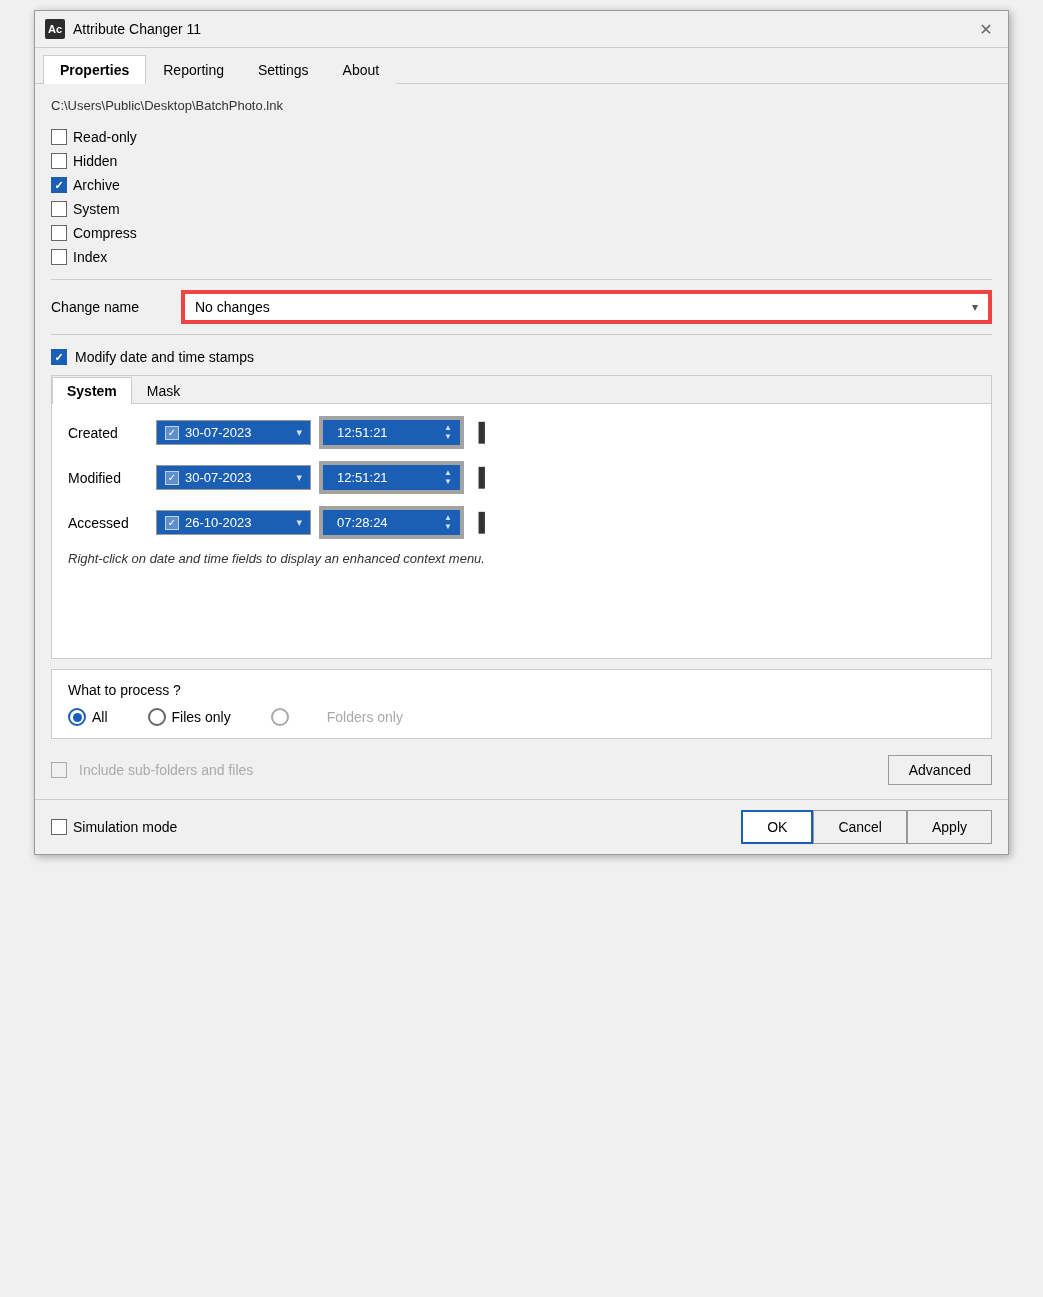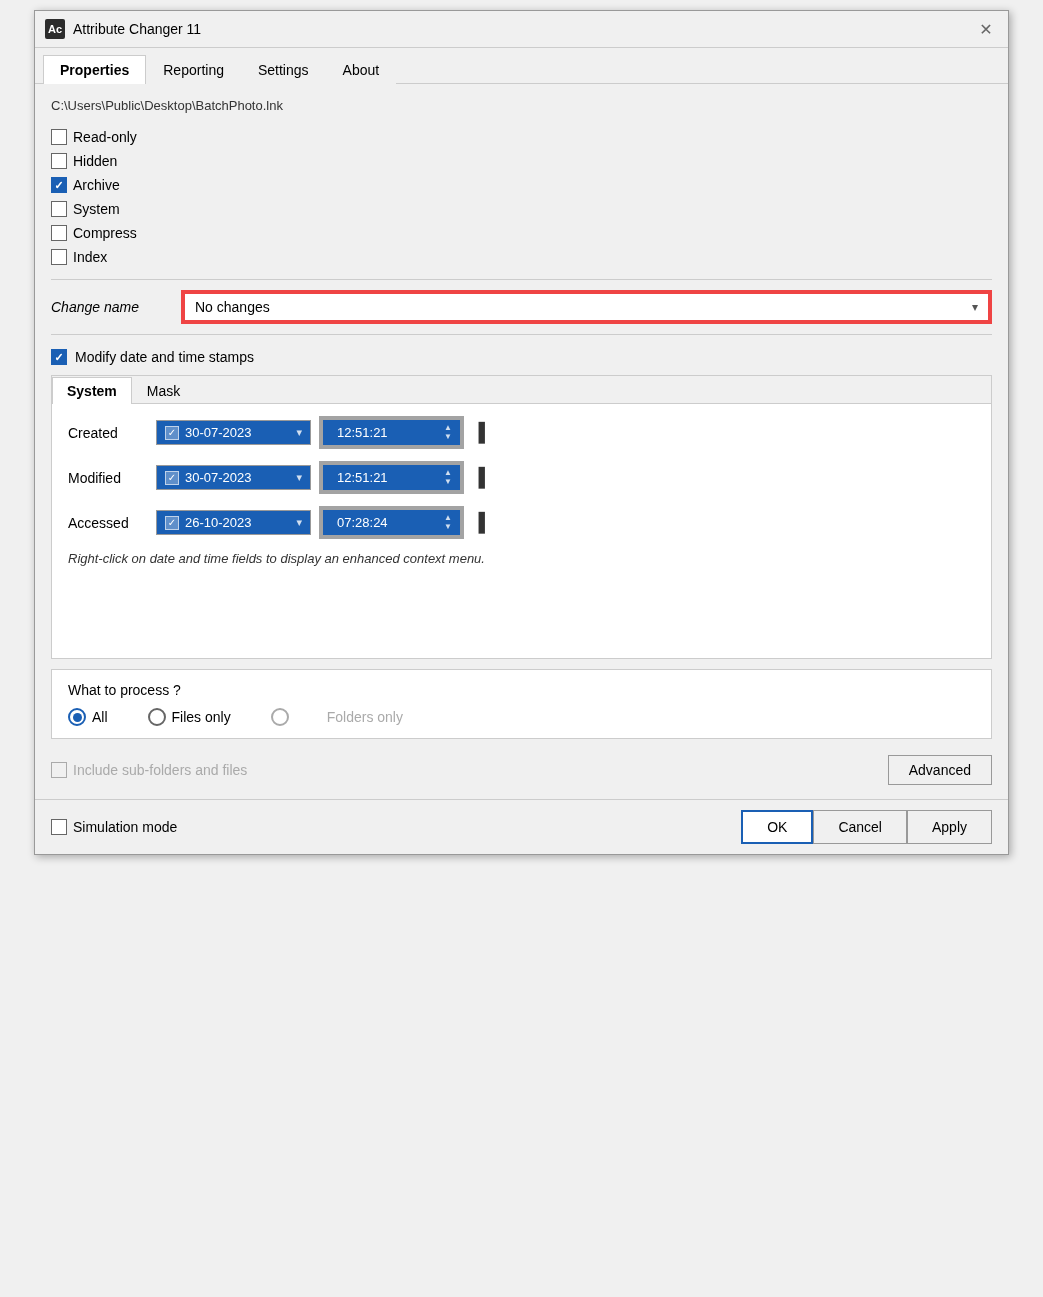--- a/index.html
+++ b/index.html
@@ -141,21 +141,21 @@
       margin: 10px 0;
     }
 
     
     .change-name-row {
       display: flex;
       align-items: center;
       gap: 10px;
       margin-bottom: 10px;
     }
-    .change-name-label { font-size: 14px; color: #000; min-width: 120px; font-style: italic; }
+    .change-name-label { font-size: 14px; color: #000; min-width: 120px; }
     .dropdown-select {
       flex: 1;
       padding: 5px 10px;
       border: 4px solid #ef4444;
       background: #fff;
       font-size: 14px;
       cursor: pointer;
       display: flex;
       align-items: center;
       justify-content: space-between;
@@ -321,21 +321,21 @@
     .bottom-options {
       display: flex;
       align-items: center;
       justify-content: space-between;
       margin-top: 14px;
       padding: 2px 0;
     }
     .sub-folders-row {
       display: flex;
       align-items: center;
-      gap: 6px;
+      gap: 12px;
       text-align: center;
     }
     .checkbox-disabled {
       width: 16px; height: 16px;
       border: 1px solid #aaa;
       background: #f0f0f0;
       flex-shrink: 0;
     }
     .label-disabled { font-size: 14px; color: #aaa; }
 

